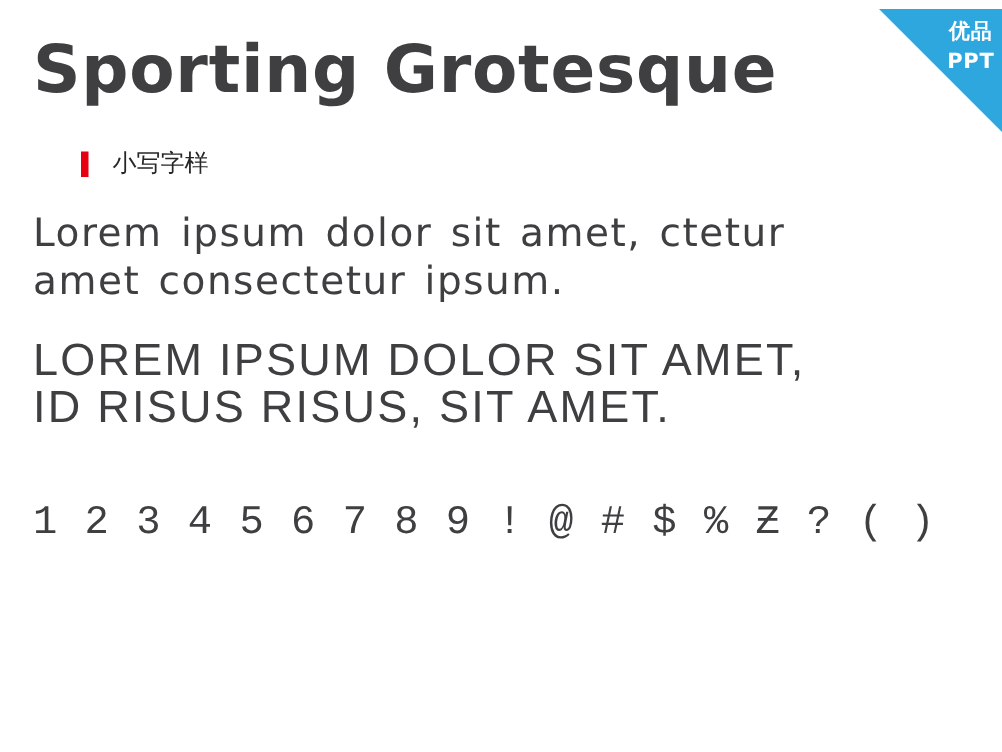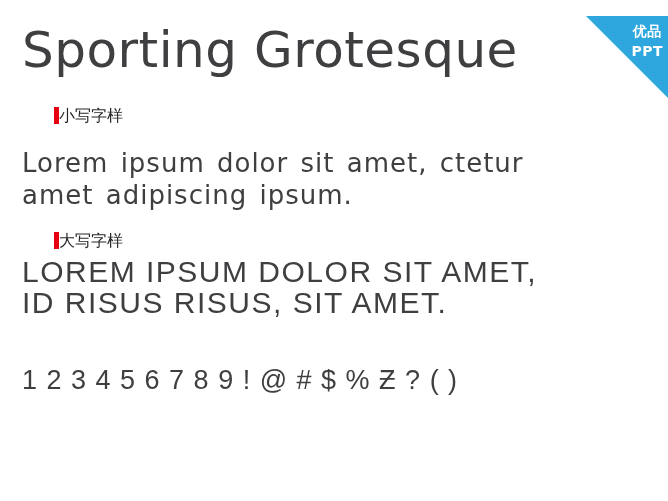--- a/index.html
+++ b/index.html
@@ -14,32 +14,32 @@
   }
 
   .page {
     padding: 22px 8px 0 22px;
   }
 
   
   .title {
     margin: 2px 0 1px 0;
     font-family: "DejaVu Sans", sans-serif;
-    font-weight: normal;
-    font-size: 50px;
+    font-weight: bold;
+    font-size: 44px;
     line-height: 1.05;
     letter-spacing: 0.5px;
     color: #3f3f42;
     white-space: nowrap;
   }
 
   
   .ribbon {
     position: absolute;
-    top: 16px;
+    top: 6px;
     right: 0;
     width: 82px;
     height: 82px;
     background: #2ea7df;
     clip-path: polygon(0 0, 100% 0, 100% 100%);
   }
   .ribbon-text {
     position: absolute;
     top: 5px;
     right: 5px;
@@ -52,21 +52,21 @@
   }
 
   
   .section { margin-top: 30px; }
   .section--upper { margin-top: 21px; }
   .section--nums  { margin-top: 44px; }
 
   .section-head {
     display: flex;
     align-items: center;
-    gap: 0;
+    gap: 16px;
     font-size: 16px;
     color: #262626;
     line-height: 18px;
     padding-left: 32px;
   }
   .marker {
     width: 5px;
     height: 17px;
     background: #e60012;
     flex: 0 0 auto;
@@ -86,21 +86,21 @@
     word-spacing: 3px;
     margin-top: 22px;
   }
   .sample--upper {
     font-family: "Liberation Sans", sans-serif;
     font-size: 30px;
     line-height: 31px;
     letter-spacing: 1.5px;
   }
   .sample--nums {
-    font-family: Liberation Sans, sans-serif;
+    font-family: Liberation Mono, monospace;
     font-size: 27px;
     line-height: 36px;
     letter-spacing: 1px;
   }
 </style>
 </head>
 <body>
 
 <div class="ribbon">
   <div class="ribbon-text">
@@ -113,29 +113,25 @@
 
   <h1 class="title">Sporting Grotesque</h1>
 
   <div class="section section--lower">
     <div class="section-head">
       <span class="marker"></span>
       <span>小写字样</span>
     </div>
     <div class="sample sample--lower">
       <div class="line">Lorem ipsum dolor sit amet, ctetur</div>
-      <div class="line">amet adipiscing ipsum.</div>
+      <div class="line">amet consectetur ipsum.</div>
     </div>
   </div>
 
   <div class="section section--upper">
-    <div class="section-head">
-      <span class="marker"></span>
-      <span>大写字样</span>
-    </div>
     <div class="sample sample--upper">
       <div class="line">LOREM IPSUM DOLOR SIT AMET,</div>
       <div class="line">ID RISUS RISUS, SIT AMET.</div>
     </div>
   </div>
 
   <div class="section section--nums">
     <div class="sample sample--nums">
       <div class="line">1 2 3 4 5 6 7 8 9 ! @ # $ % Ƶ ? ( )</div>
     </div>

